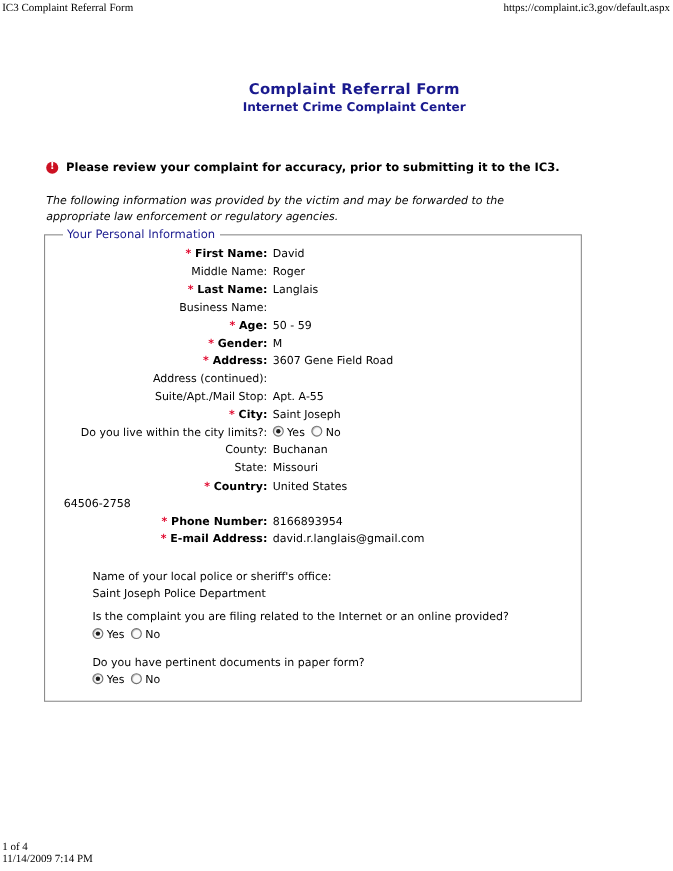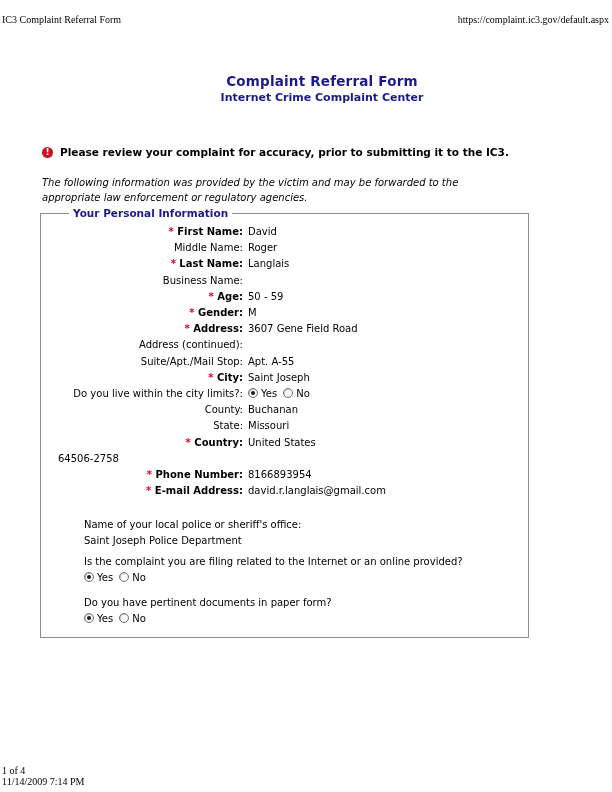--- a/index.html
+++ b/index.html
@@ -7,21 +7,21 @@
   .page {
     width:612px; height:792px; position:relative; margin:0 auto;
     background:#ffffff; font-family:"DejaVu Sans", sans-serif; color:#000;
     overflow:hidden;
   }
   .print-header, .print-footer {
     position:absolute; left:2px; right:3px;
     display:flex; justify-content:space-between;
     font-family:"Liberation Serif", serif; font-size:10px; color:#000;
   }
-  .print-header { top:14px; }
+  .print-header { top:2px; }
   .print-footer { bottom:5px;flex-direction:column; }
 
   .title-block { position:absolute; top:73px; left:0; right:0; text-align:center; color:#1a1a8e;padding-left:32px; }
   .title-main { font-size:13.5px; font-weight:bold; letter-spacing:0.2px; }
   .title-sub  { font-size:11px;  font-weight:bold; margin-top:2px; }
 
   .notice {
     position:absolute; top:146px; left:42px;
     font-size:10.5px; font-weight:bold;
     display:flex; align-items:center;
@@ -39,22 +39,22 @@
     font-size:10px; font-style:italic; line-height:15px;
     white-space:pre-line;
   }
 
   fieldset.personal {
     position:absolute; top:207px; left:40px;
     width:489px; height:431px;
     border:1px solid #8c8c8c; padding:0 12px;
   }
   legend.personal-legend {
-    font-size:10.5px; font-weight:bold; color:#1a1a8e;
-    padding:0 4px; margin-left:16px;
+    font-size:10.5px; font-weight:normal; color:#1a1a8e;
+    padding:0 4px; margin-left:4px;
   }
 
   .fields { margin-top:5px; }
   .field-row { display:flex; line-height:16.2px; font-size:10px; }
   .field-label { width:190px; flex:none; text-align:right; white-space:nowrap; }
   .field-label .bold { font-weight:bold; }
   .req { color:#e00028; font-weight:bold; }
   .field-value { margin-left:5px; white-space:nowrap; }
 
   .question { font-size:10px; line-height:16px;margin-left:31px; }

